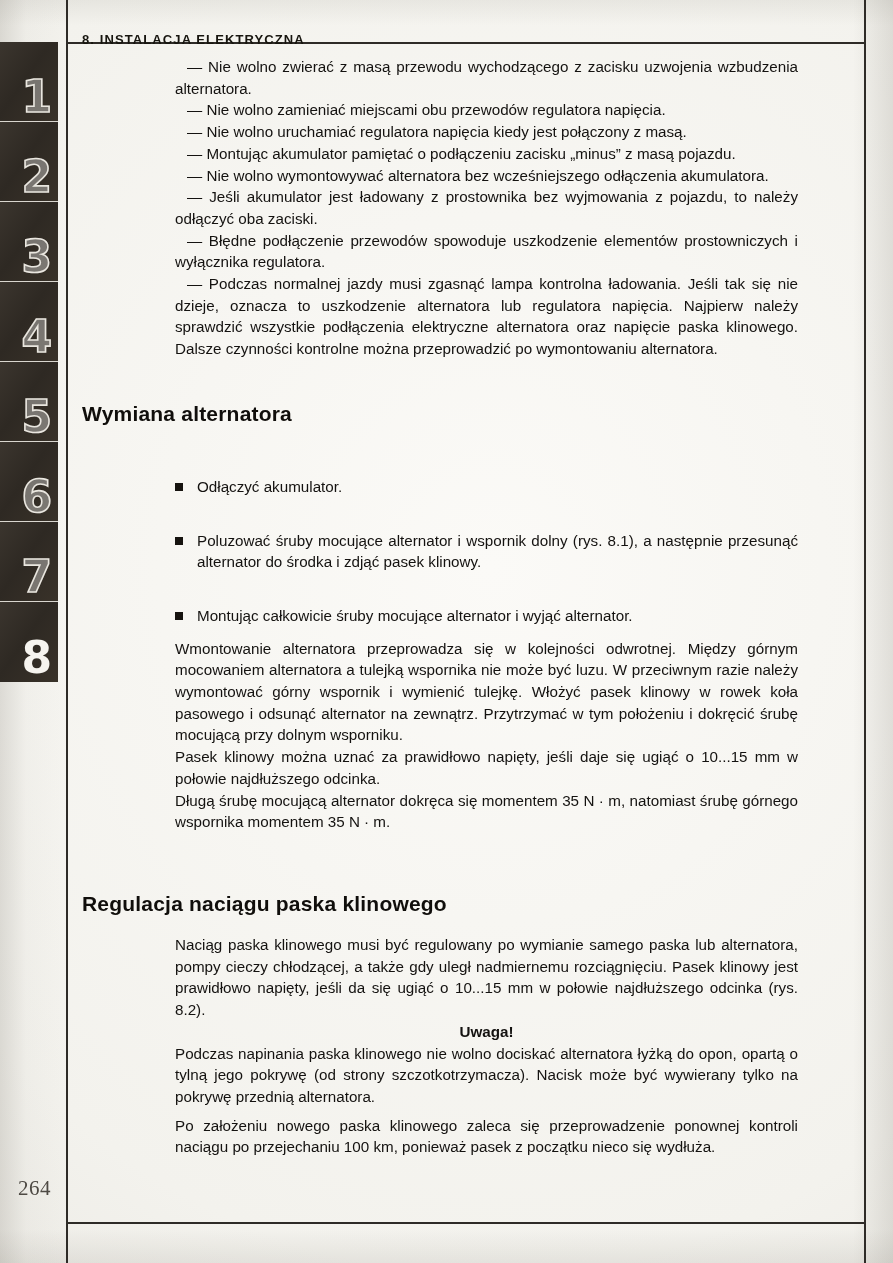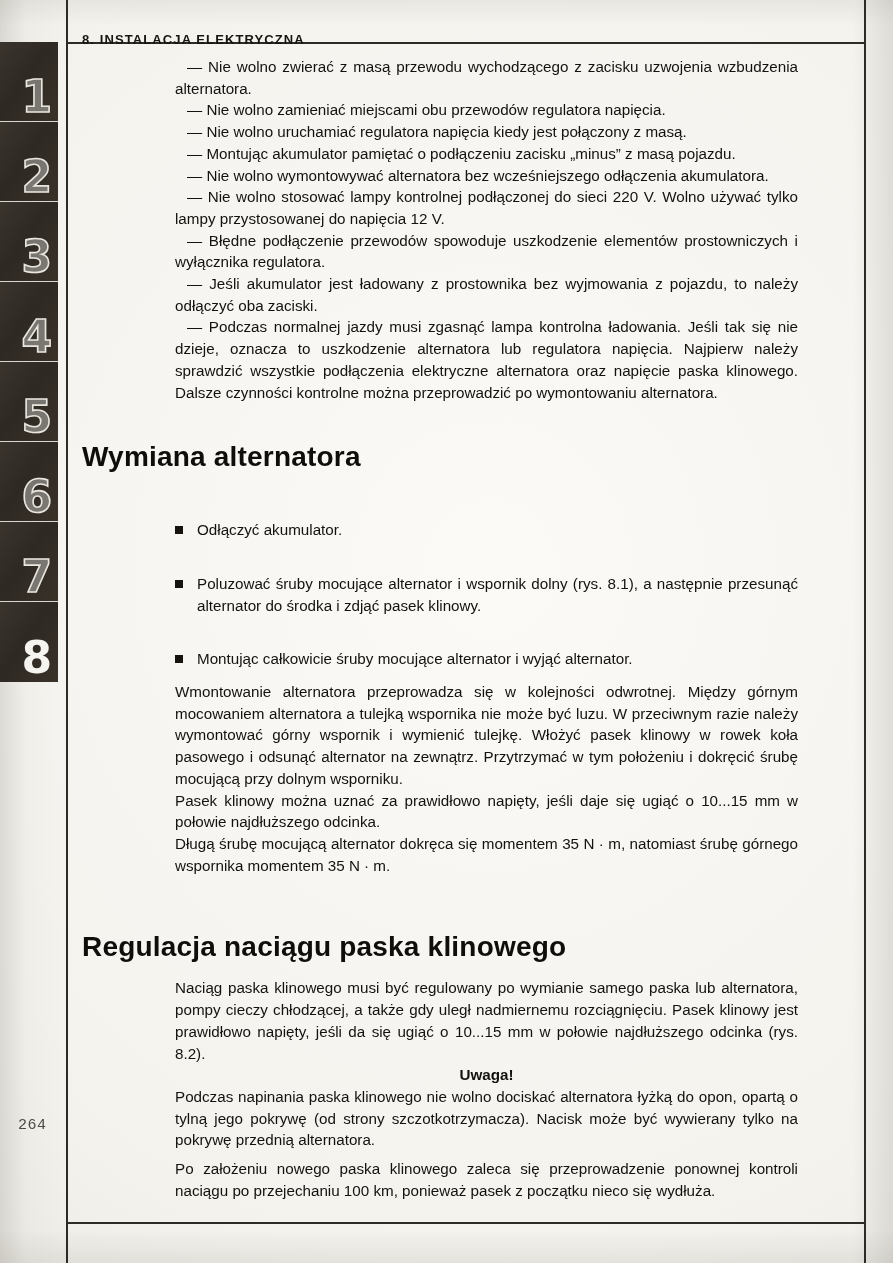--- a/index.html
+++ b/index.html
@@ -50,23 +50,23 @@
     -webkit-text-stroke:1.6px #e9e6df;
     text-shadow:0 0 1px rgba(255,255,255,.35);
   }
   .thumb.solid .num{
     color:#f6f4ef;
     -webkit-text-stroke:0;
   }
   .thumb.solid{border-bottom:none;}
 
   .page-number{
-    position:absolute;left:18px;top:1117px;
-    font-size:15px;color:#4e4a44;letter-spacing:.5px;
-    font-family:Liberation Mono, monospace;
+    position:absolute;left:18px;top:1176px;
+    font-size:21px;color:#4e4a44;letter-spacing:.5px;
+    font-family:Liberation Serif, serif;
     z-index:4;
   }
 
   
   .rule-vert-left{
     position:absolute;left:66px;top:0;width:2px;height:1263px;
     background:#2e2b27;z-index:3;
   }
   .rule-vert-right{
     position:absolute;left:864px;top:0;width:2px;height:1263px;
@@ -115,21 +115,21 @@
   p.dash{
     text-indent:12px;
   }
 
   .gap-sm{height:7px;}
   .gap-md{height:17px;}
   .gap-xl{height:40px;}
 
   h2.section{
     margin:0;
-    font-size:28px;
+    font-size:21px;
     line-height:27px;
     font-weight:bold;
     letter-spacing:.2px;
     color:#100e0b;
     font-family:"Liberation Sans","DejaVu Sans",sans-serif;
   }
 
   ul.bullets{ margin:0;padding:0;list-style:none; }
   ul.bullets li{
     position:relative;
@@ -202,23 +202,22 @@
 
   <div class="content">
 
     <div class="col">
 
       <p class="dash">— Nie wolno zwierać z masą przewodu wychodzącego z zacisku uzwojenia wzbudzenia alternatora.</p>
       <p class="dash">— Nie wolno zamieniać miejscami obu przewodów regulatora napięcia.</p>
       <p class="dash">— Nie wolno uruchamiać regulatora napięcia kiedy jest połączony z masą.</p>
       <p class="dash">— Montując akumulator pamiętać o podłączeniu zacisku „minus” z masą pojazdu.</p>
       <p class="dash">— Nie wolno wymontowywać alternatora bez wcześniejszego odłączenia akumulatora.</p>
-      <p class="dash">— Nie wolno stosować lampy kontrolnej podłączonej do sieci 220 V. Wolno używać tylko lampy przystosowanej do napięcia 12 V.</p>
+      <p class="dash">— Jeśli akumulator jest ładowany z prostownika bez wyjmowania z pojazdu, to należy odłączyć oba zaciski.</p>
       <p class="dash">— Błędne podłączenie przewodów spowoduje uszkodzenie elementów prostowniczych i wyłącznika regulatora.</p>
-      <p class="dash">— Jeśli akumulator jest ładowany z prostownika bez wyjmowania z pojazdu, to należy odłączyć oba zaciski.</p>
       <p class="dash">— Podczas normalnej jazdy musi zgasnąć lampa kontrolna ładowania. Jeśli tak się nie dzieje, oznacza to uszkodzenie alternatora lub regulatora napięcia. Najpierw należy sprawdzić wszystkie podłączenia elektryczne alternatora oraz napięcie paska klinowego. Dalsze czynności kontrolne można przeprowadzić po wymontowaniu alternatora.</p>
 
     </div>
 
     <div class="gap-xl"></div>
 
     <h2 class="section">Wymiana alternatora</h2>
 
     <div class="gap-md"></div>
 

